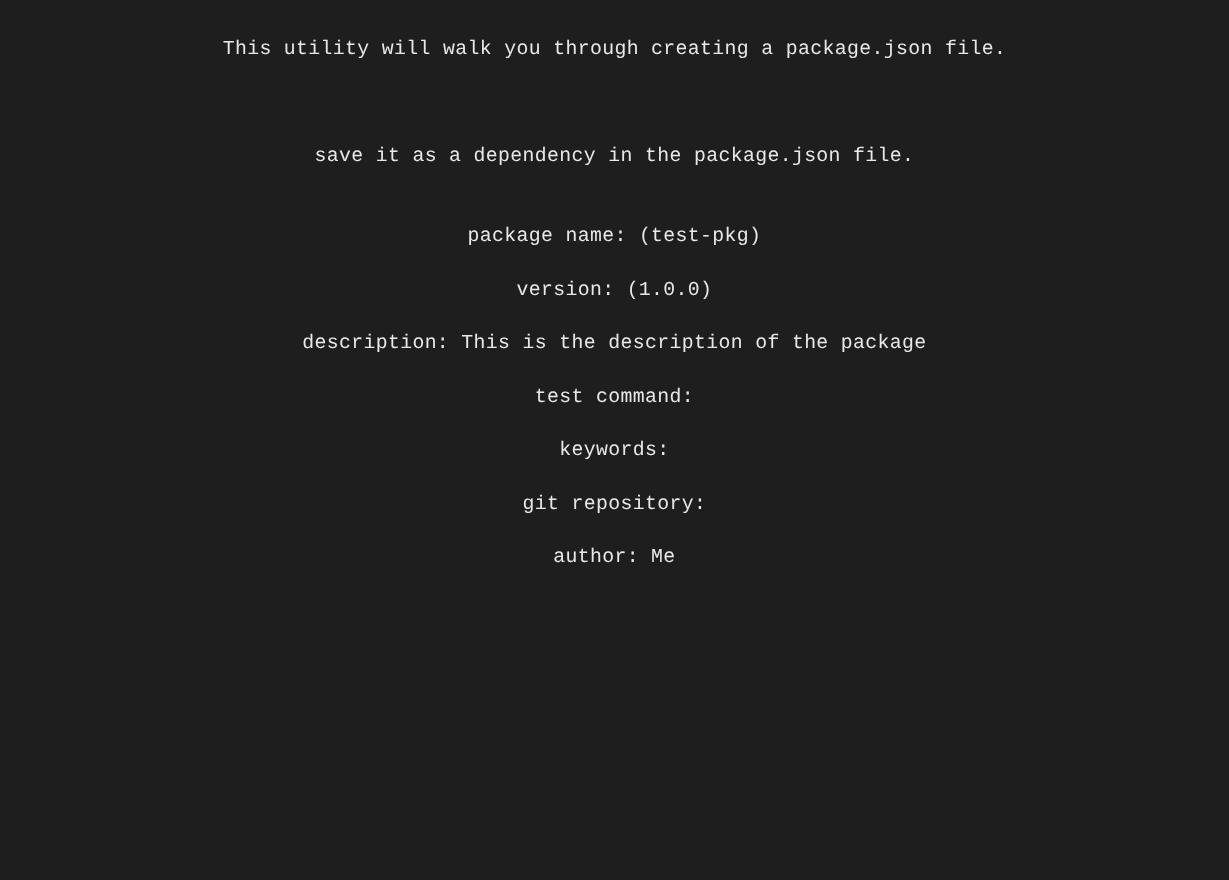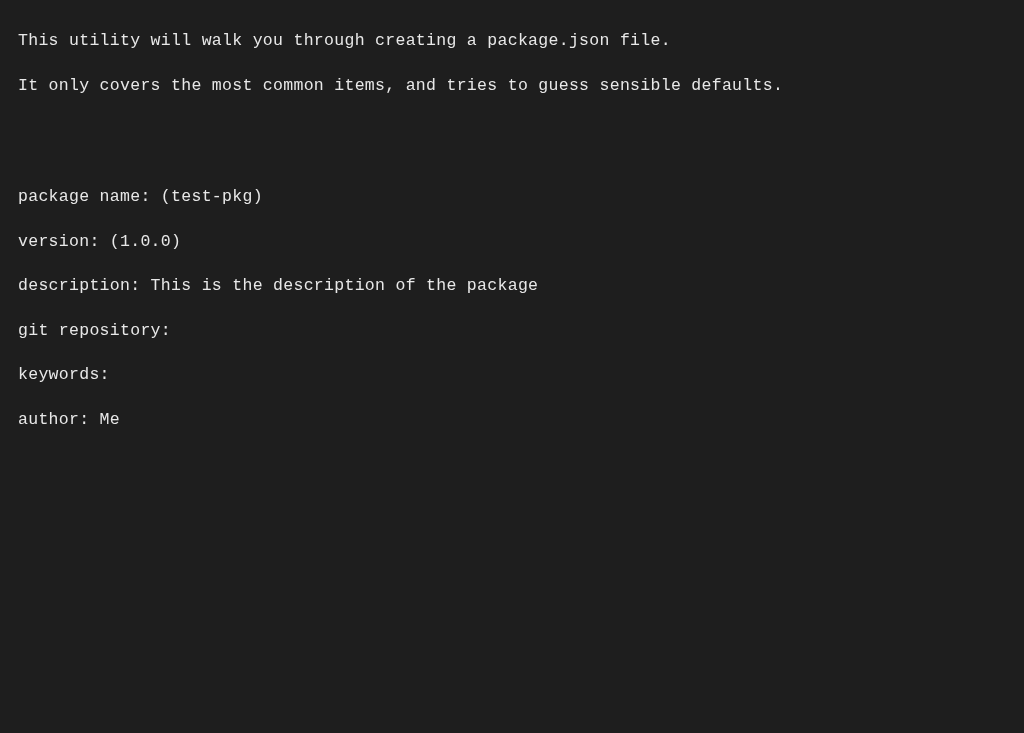--- a/index.html
+++ b/index.html
@@ -18,39 +18,41 @@
       height: 733px;
       overflow: hidden;
       letter-spacing: 0.3px;
     }
     .terminal {
       white-space: pre-wrap;
       word-wrap: break-word;
     }
     .line {
       display: block;
+      text-align: center;
     }
     .blank {
       height: 1.35em;
     }
   </style>
 </head>
 <body>
 
 <div class="terminal">
 <span class="line">This utility will walk you through creating a package.json file.</span>
-<span class="line">It only covers the most common items, and tries to guess sensible defaults.</span>
 <span class="blank"></span>
 <span class="blank"></span>
+<span class="line">save it as a dependency in the package.json file.</span>
 <span class="blank"></span>
 <span class="line">package name: (test-pkg)</span>
 <span class="line">version: (1.0.0)</span>
 <span class="line">description: This is the description of the package</span>
+<span class="line">test command:</span>
+<span class="line">keywords:</span>
 <span class="line">git repository:</span>
-<span class="line">keywords:</span>
 <span class="line">author: Me</span>
 
 
 <span class="blank"></span>
 
 
 
 
 
 

